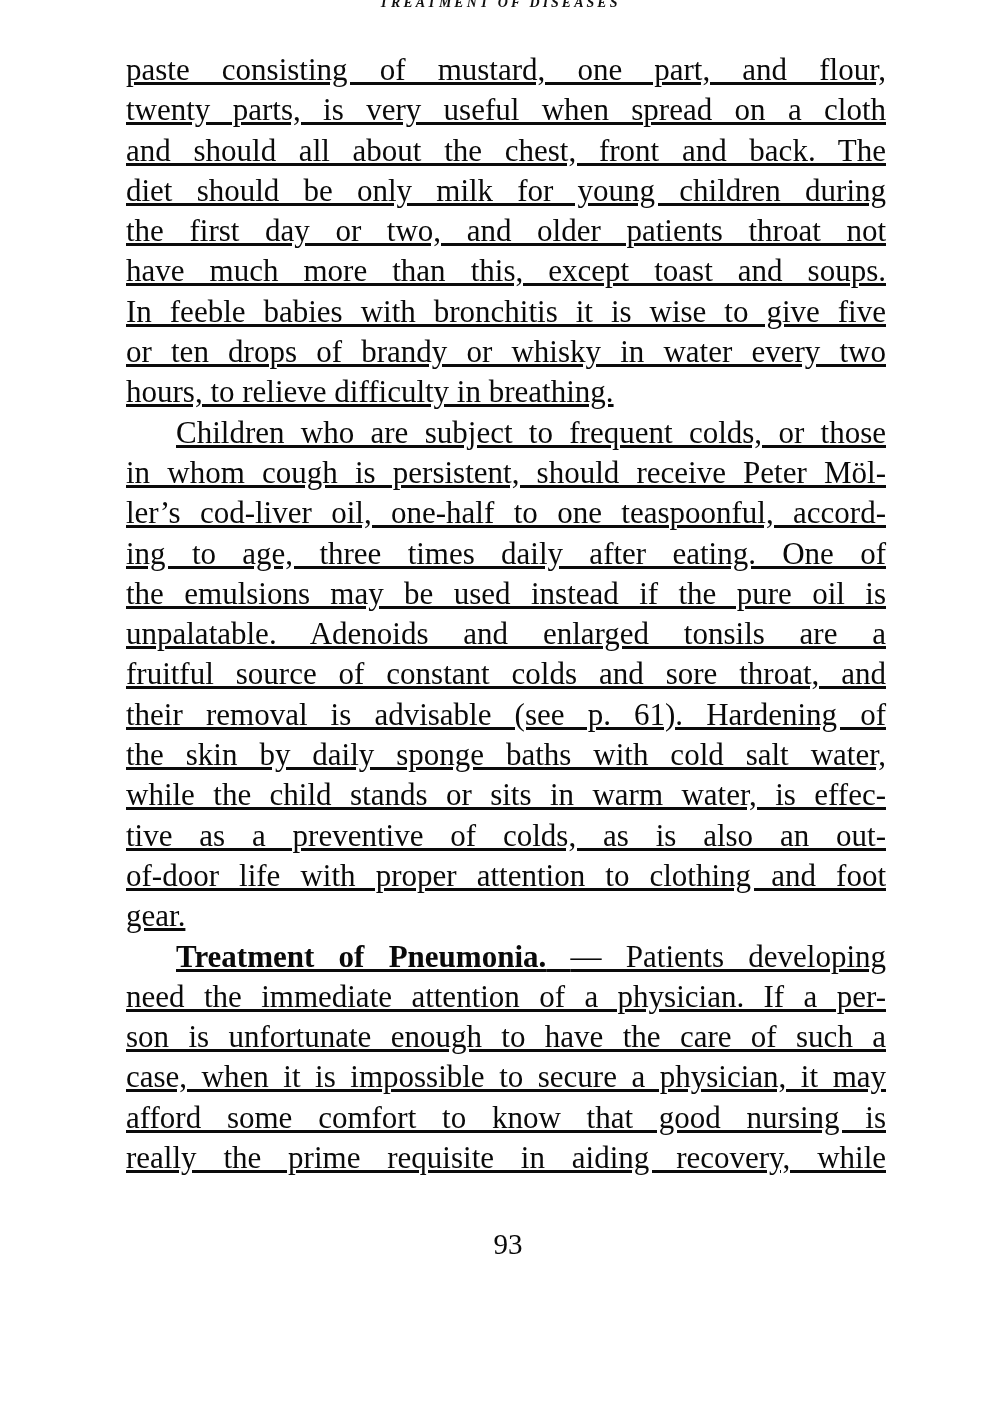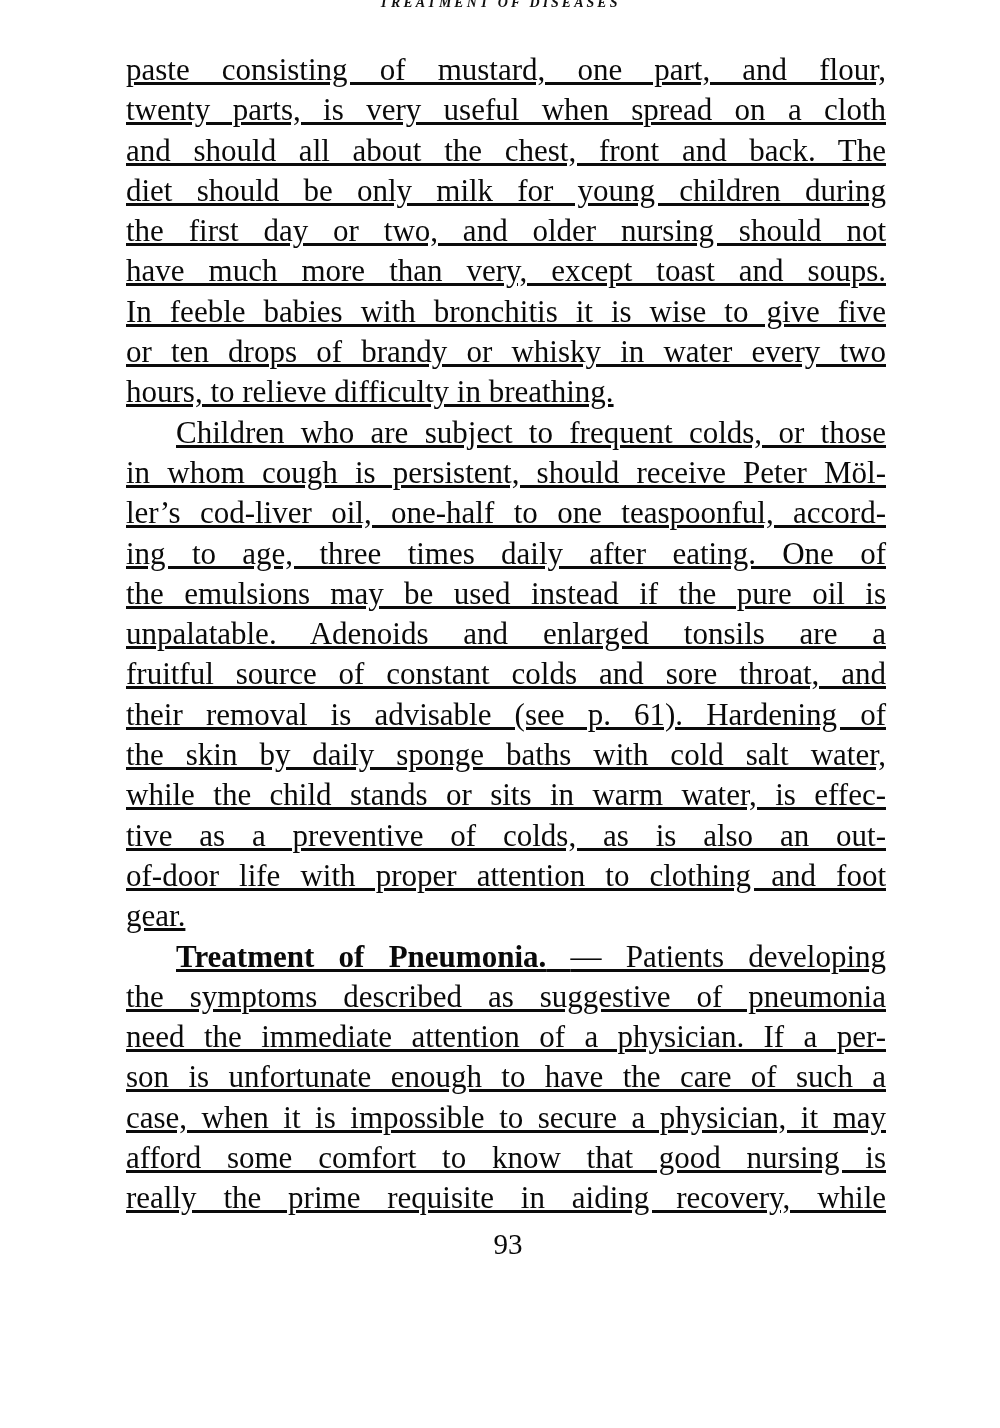--- a/index.html
+++ b/index.html
@@ -72,22 +72,22 @@
 
 <div class="running-head">TREATMENT OF DISEASES</div>
 
 <div class="text-block">
 
   <div>
     <span class="line">paste consisting of mustard, one part, and flour,</span>
     <span class="line">twenty parts, is very useful when spread on a cloth</span>
     <span class="line">and should all about the chest, front and back. The</span>
     <span class="line">diet should be only milk for young children during</span>
-    <span class="line">the first day or two, and older nursing should not</span>
-    <span class="line">have much more than very, except toast and soups.</span>
+    <span class="line">the first day or two, and older patients throat not</span>
+    <span class="line">have much more than this, except toast and soups.</span>
     <span class="line">In feeble babies with bronchitis it is wise to give five</span>
     <span class="line">or ten drops of brandy or whisky in water every two</span>
     <span class="line last">hours, to relieve difficulty in breathing.</span>
   </div>
 
   <div>
     <span class="line indent">Children who are subject to frequent colds, or those</span>
     <span class="line">in whom cough is persistent, should receive Peter Möl-</span>
     <span class="line">ler’s cod-liver oil, one-half to one teaspoonful, accord-</span>
     <span class="line">ing to age, three times daily after eating. One of</span>
@@ -97,21 +97,20 @@
     <span class="line">their removal is advisable (see p. 61). Hardening of</span>
     <span class="line">the skin by daily sponge baths with cold salt water,</span>
     <span class="line">while the child stands or sits in warm water, is effec-</span>
     <span class="line">tive as a preventive of colds, as is also an out-</span>
     <span class="line">of-door life with proper attention to clothing and foot</span>
     <span class="line last">gear.</span>
   </div>
 
   <div>
     <span class="line indent"><span class="bold">Treatment of Pneumonia.</span> <span>— Patients developing</span></span>
-    <span class="line">the symptoms described as suggestive of pneumonia</span>
     <span class="line">need the immediate attention of a physician. If a per-</span>
     <span class="line">son is unfortunate enough to have the care of such a</span>
     <span class="line">case, when it is impossible to secure a physician, it may</span>
     <span class="line">afford some comfort to know that good nursing is</span>
     <span class="line">really the prime requisite in aiding recovery, while</span>
   </div>
 </div>
 
 <div class="page-number">93</div>
 

